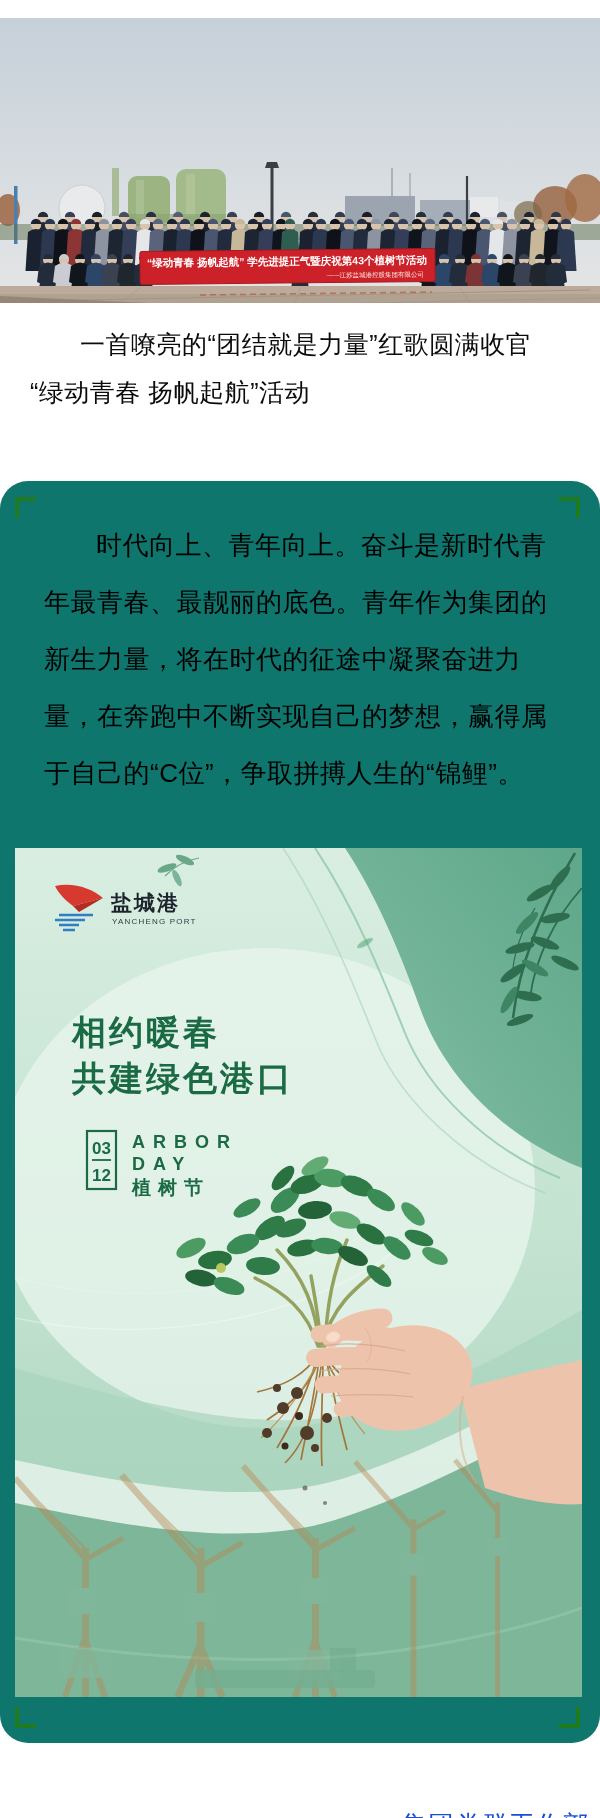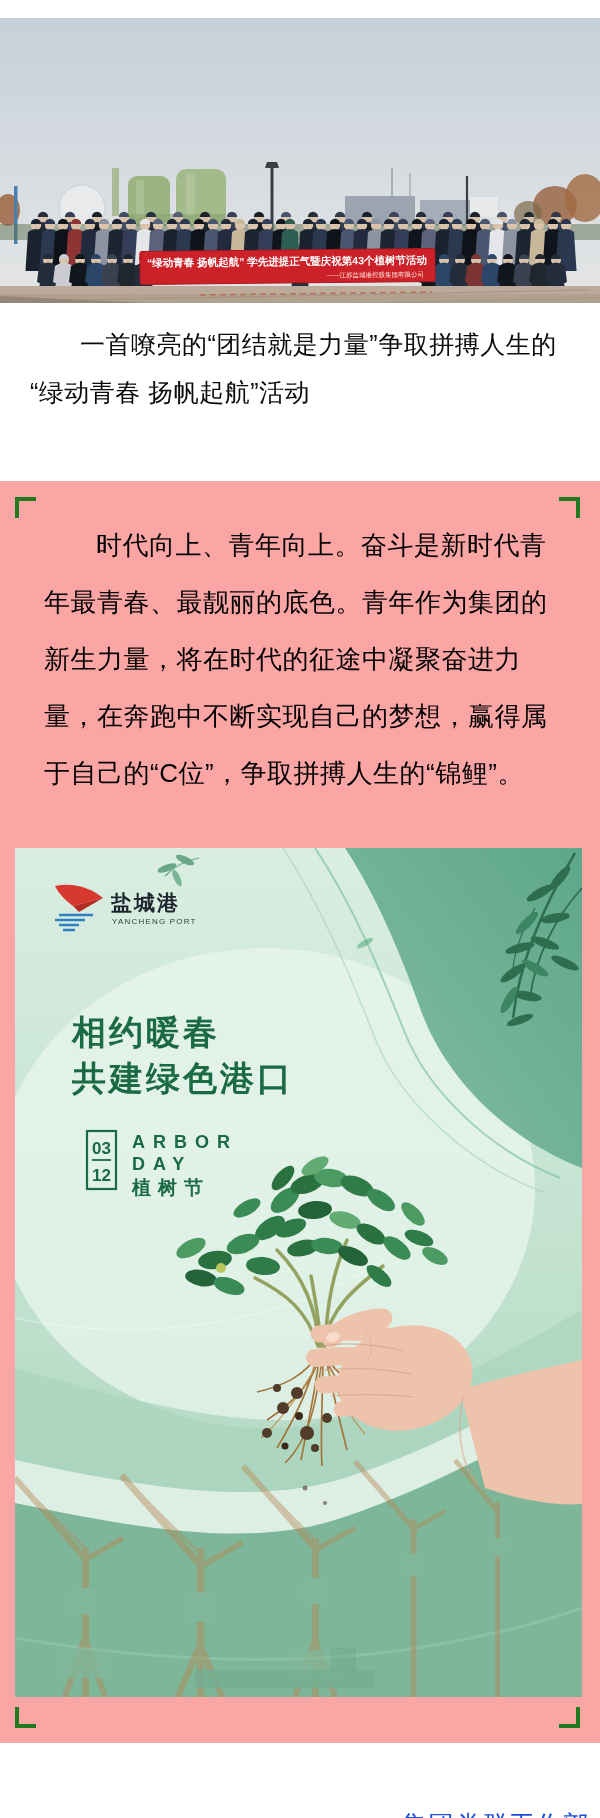--- a/index.html
+++ b/index.html
@@ -8,21 +8,22 @@
     font-family:"Liberation Sans","DejaVu Sans",sans-serif;overflow:hidden;
   }
   .photo-wrap{position:absolute;top:18px;left:0;width:600px;height:219px;}
   .caption{
     position:absolute;top:320px;left:30px;width:540px;
     font-size:25px;line-height:48px;color:#0b0b0b;
     text-indent:2em;white-space:pre-line;letter-spacing:.5px;
   }
   .green-section{
     position:absolute;top:481px;left:0;width:600px;height:1262px;
-    background:#fca5a5;
+    background:#0f766e;
+    border-radius:28px;
   }
   .br{position:absolute;width:17px;height:17px;border:0 solid #207a20;}
   .br-tl{top:16px;left:15px;border-top-width:4px;border-left-width:4px;}
   .br-tr{top:16px;right:20px;border-top-width:4px;border-right-width:4px;}
   .br-bl{bottom:15px;left:15px;border-bottom-width:4px;border-left-width:4px;}
   .br-br{bottom:15px;right:20px;border-bottom-width:4px;border-right-width:4px;}
   .highlight-par{
     position:absolute;top:36px;left:44px;width:516px;
     font-size:26px;line-height:57px;color:#000;
     text-indent:2em;white-space:pre-line;letter-spacing:.5px;
@@ -191,21 +192,21 @@
 
   <g transform="rotate(-0.6 287 248)">
     <rect x="140" y="232" width="295" height="33" rx="2" fill="#cc2128"></rect>
     <rect x="140" y="232" width="295" height="33" rx="2" fill="none" stroke="#a81a20" stroke-width="1"></rect>
     <text x="287" y="247" text-anchor="middle" font-size="10.5" font-weight="bold" fill="#ffffff">“绿动青春 扬帆起航” 学先进提正气暨庆祝第43个植树节活动</text>
     <text x="424" y="260" text-anchor="end" font-size="6.5" fill="#ffe8e0">——江苏盐城港控股集团有限公司</text>
   </g>
 </svg>
 </div>
 
-<div class="caption">一首嘹亮的“团结就是力量”争取拼搏人生的
+<div class="caption">一首嘹亮的“团结就是力量”红歌圆满收官
 “绿动青春 扬帆起航”活动</div>
 
 <div class="green-section">
   <div class="br br-tl"></div>
   <div class="br br-tr"></div>
   <div class="br br-bl"></div>
   <div class="br br-br"></div>
 
   <div class="highlight-par">时代向上、青年向上。奋斗是新时代青
 年最青春、最靓丽的底色。青年作为集团的

